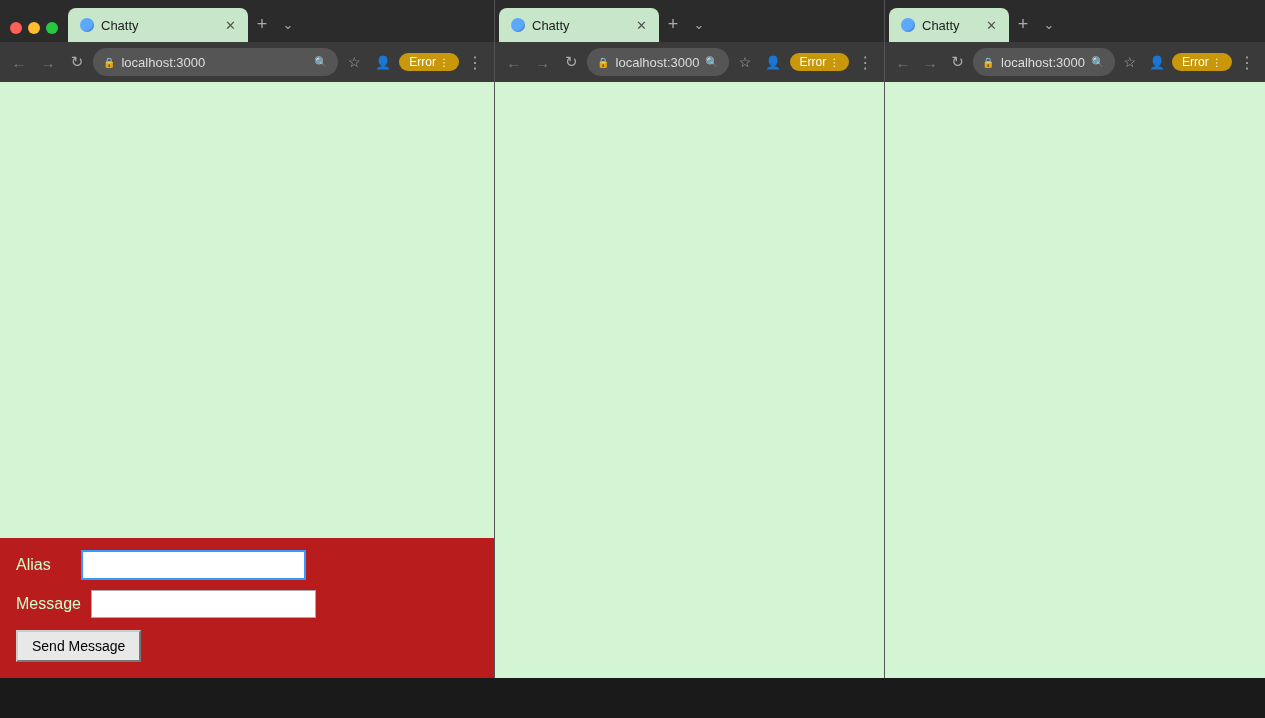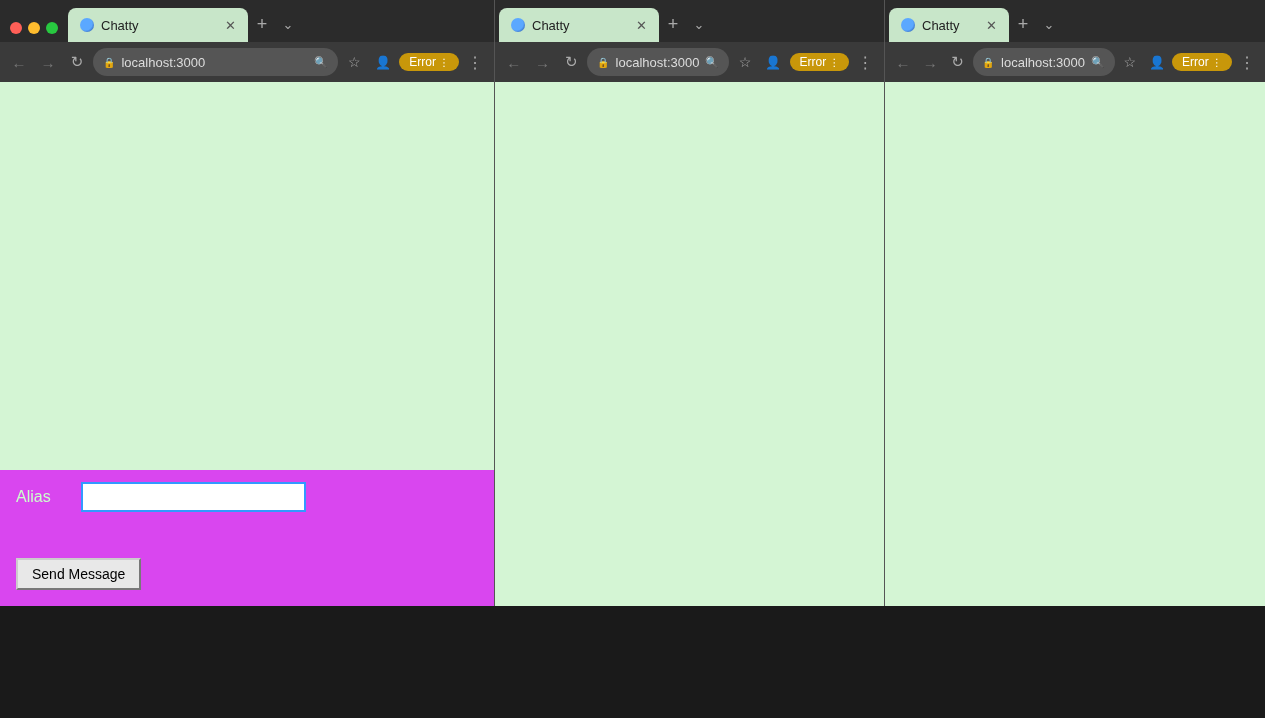--- a/index.html
+++ b/index.html
@@ -9,21 +9,21 @@
       background: #1a1a1a;
       font-family: -apple-system, BlinkMacSystemFont, 'Segoe UI', sans-serif;
       overflow: hidden;
       display: flex;
       flex-direction: column;
     }
   </style>
 </head>
 <body>
 
-<div style="display:flex; flex-direction:column; width:1265px; height:606px; overflow:hidden;">
+<div style="display:flex; flex-direction:column; width:1265px; height:678px; overflow:hidden;">
 
   <div style="display:flex; flex:1; overflow:hidden;">
 
     <div style="width:495px; flex-shrink:0; display:flex; flex-direction:column; border-right:1px solid #555;">
 
       <div style="display:flex; background:#2b2b2b; height:42px; align-items:flex-end; padding-left:4px;">
 
         <div style="display:flex; align-items:center; gap:6px; padding:0 10px 8px 6px;">
           <div style="width:12px; height:12px; border-radius:50%; background:#ff5f57;"></div>
           <div style="width:12px; height:12px; border-radius:50%; background:#febc2e;"></div>
@@ -71,30 +71,34 @@
           <span>Error</span>
           <span style="font-size:10px;">⋮</span>
         </div>
         <div style="width:26px; height:26px; display:flex; align-items:center; justify-content:center; color:#aaa; font-size:16px; cursor:pointer;">
           <span>⋮</span>
         </div>
       </div>
 
       <div style="flex:1; background:#d4f5d4;"></div>
 
-      <div style="background:#d946ef; padding:12px 16px 16px;">
+      <div style="background:#b91c1c; padding:12px 16px 16px;">
 
         <div style="display:flex; align-items:center; gap:10px; margin-bottom:10px;">
           <label style="color:#ccffcc; font-size:16px; min-width:55px;">Alias</label>
           <input type="text" style="background: white; border: 2px solid rgb(51, 153, 255); outline: none; padding: 3px 6px; font-size: 14px; width: 225px; height: 30px;">
         </div>
 
+        <div style="display:flex; align-items:center; gap:10px; margin-bottom:12px;">
+          <label style="color:#ccffcc; font-size:16px; min-width:55px;">Message</label>
+          <input type="text" style="background: white; border: 1px solid rgb(170, 170, 170); padding: 3px 6px; font-size: 14px; width: 225px; height: 28px;">
+        </div>
 
         <div>
-          <button style="background:#e8e8e8; border:2px outset #ccc; padding:6px 14px; font-size:14px; cursor:pointer;margin-top:36px;">Send Message</button>
+          <button style="background:#e8e8e8; border:2px outset #ccc; padding:6px 14px; font-size:14px; cursor:pointer;">Send Message</button>
         </div>
       </div>
     </div>
 
     <div style="width:390px; flex-shrink:0; display:flex; flex-direction:column; border-right:1px solid #555;">
 
       <div style="display:flex; background:#2b2b2b; height:42px; align-items:flex-end; padding-left:4px;">
         <div style="display:flex; align-items:center; gap:7px; padding:0 12px; height:34px; border-radius:8px 8px 0 0; background:#c8e6c9; min-width:160px; cursor:pointer;">
           <div style="width:14px; height:14px; background:radial-gradient(circle at 40% 40%, #5ba8ff 55%, #1a3a8a 100%); border-radius:50%;"></div>
           <span style="font-size:13px; color:#222; flex:1;">Chatty</span>

